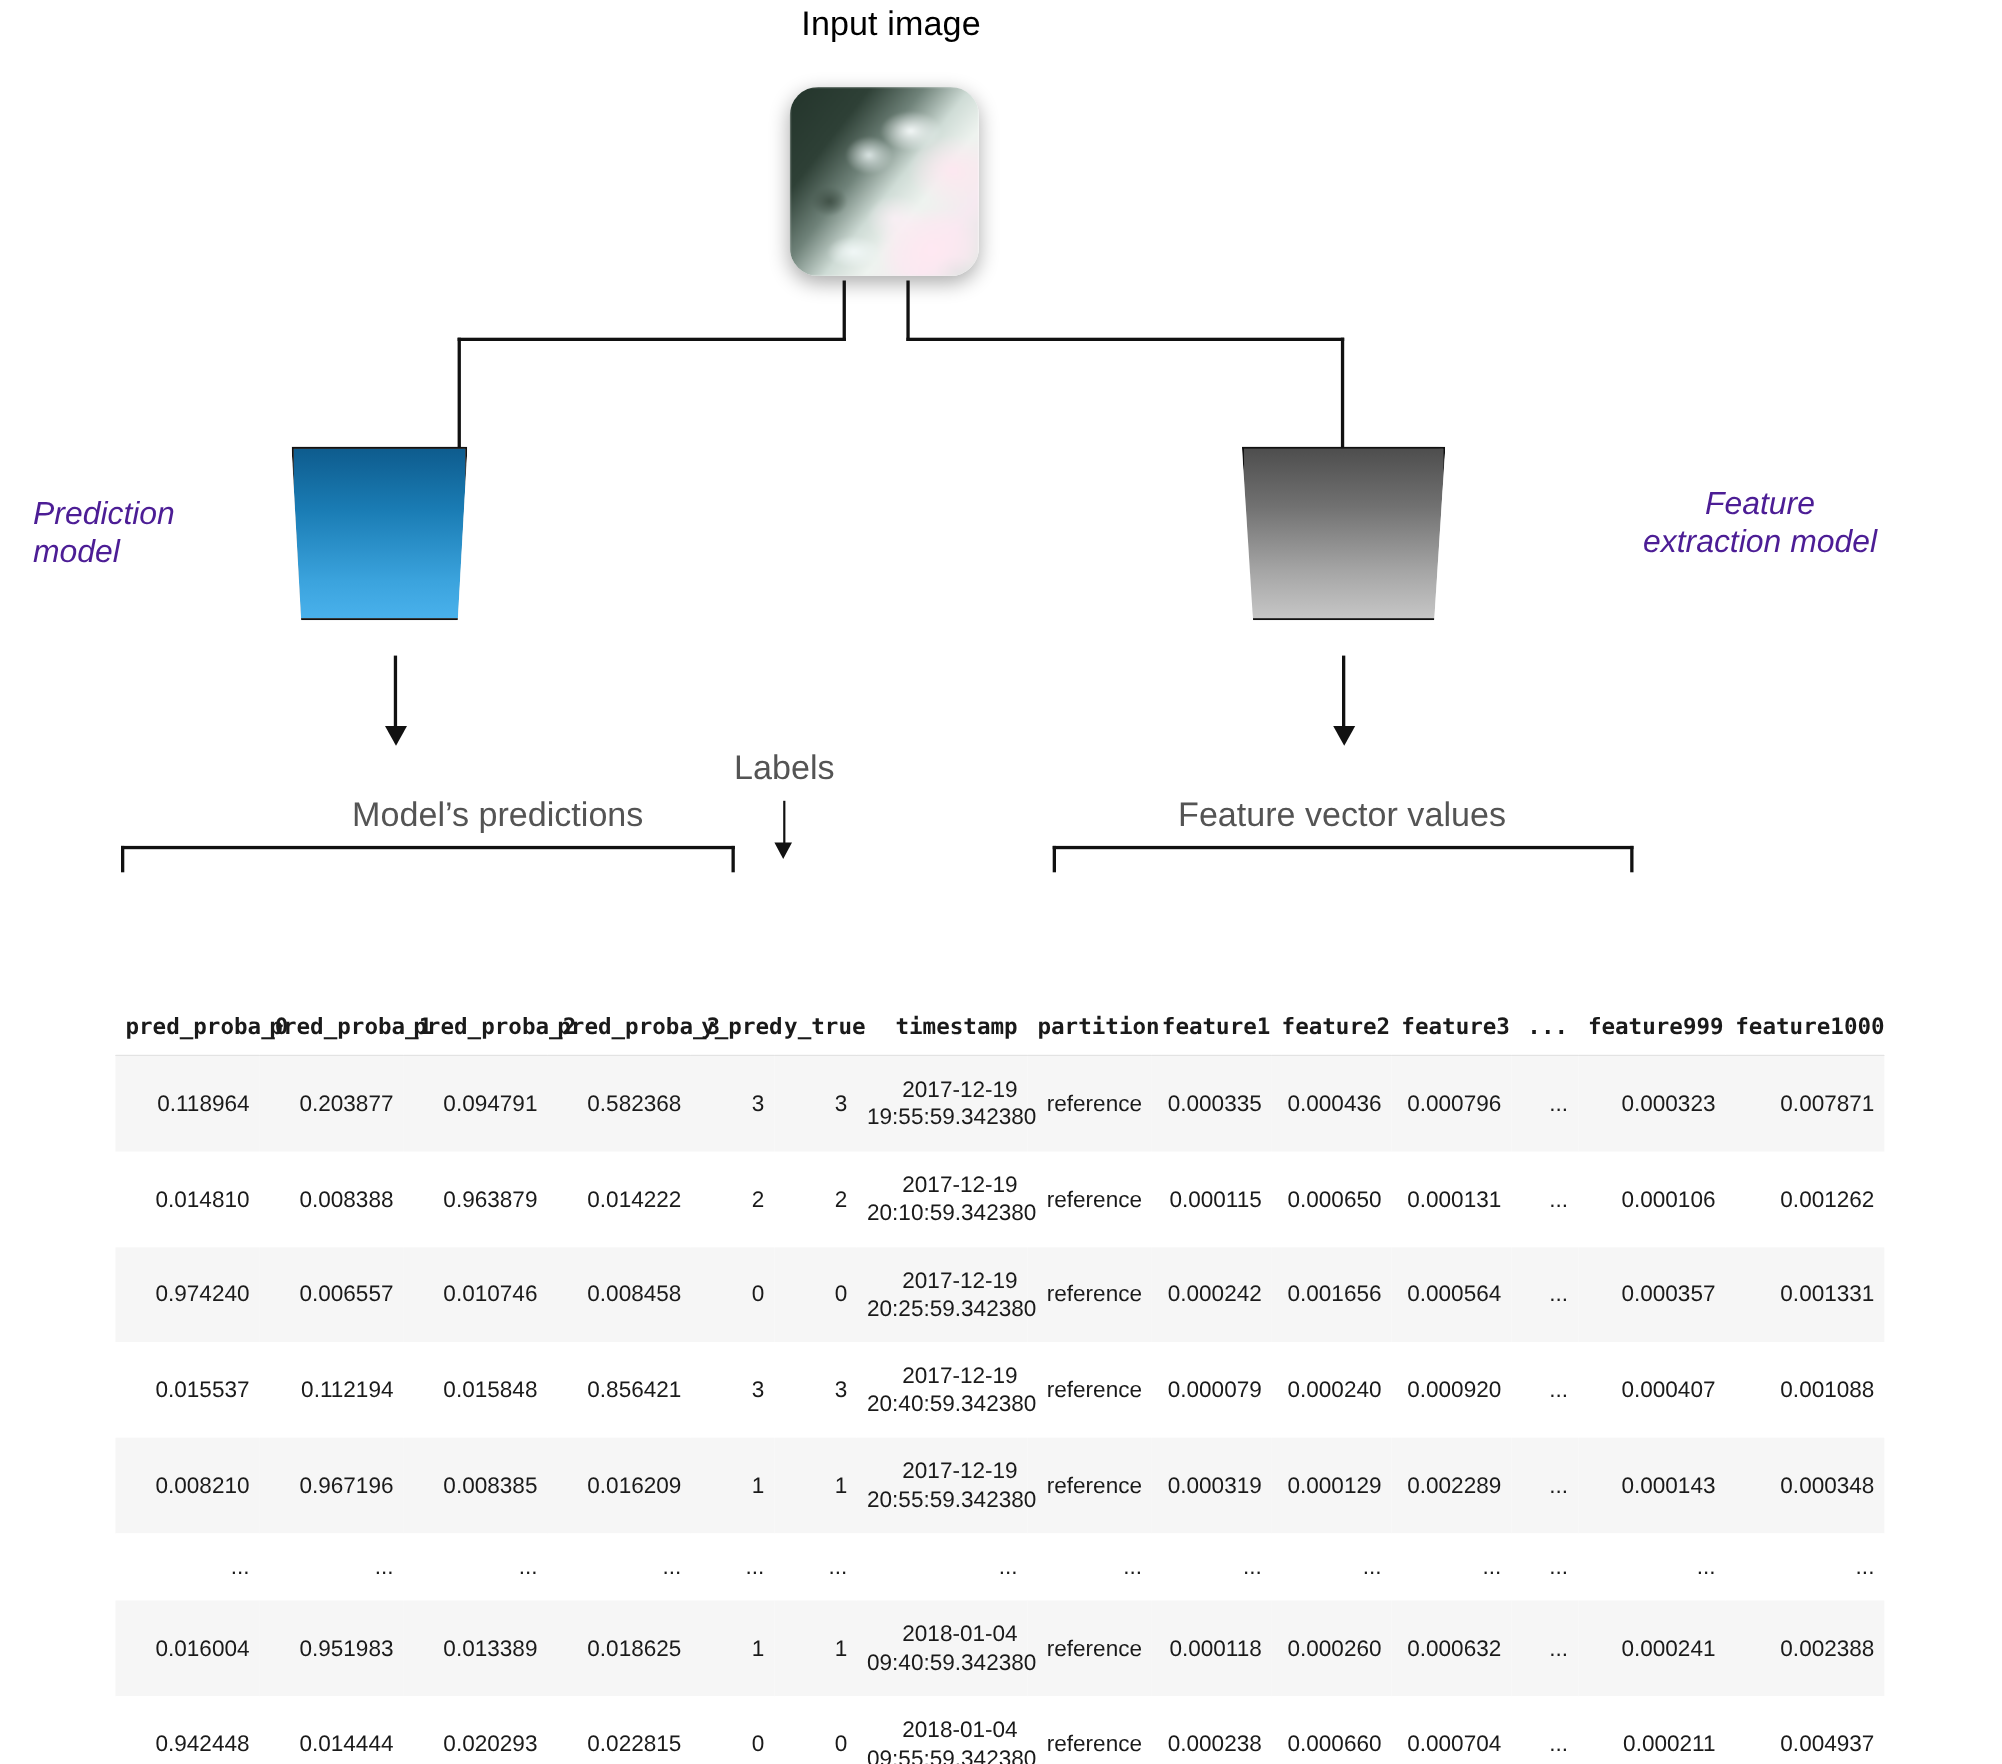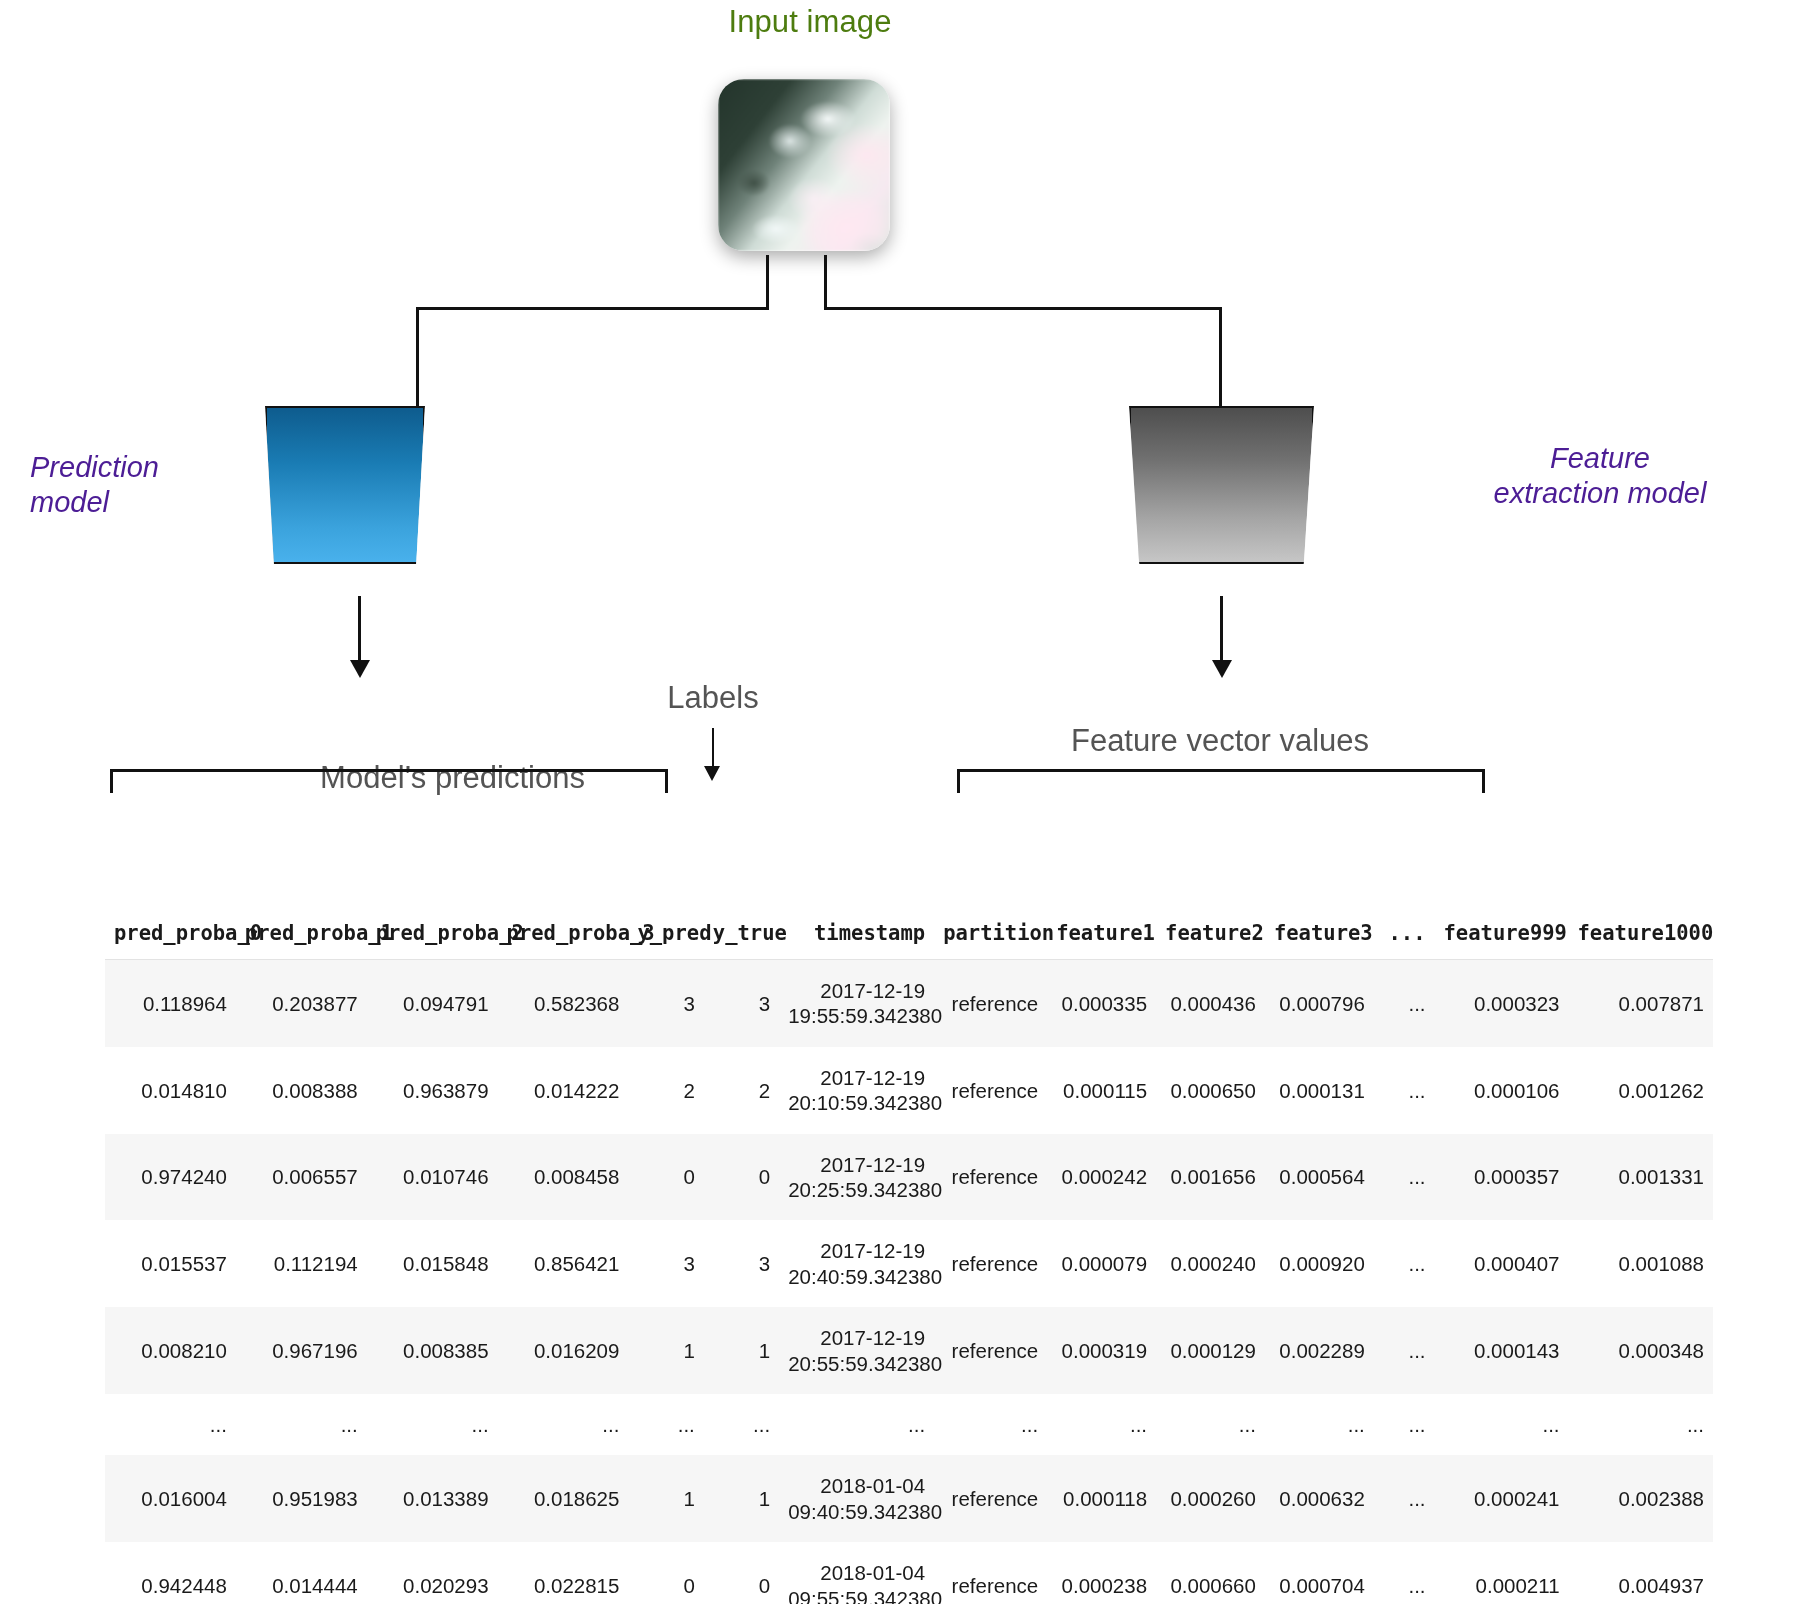--- a/index.html
+++ b/index.html
@@ -12,21 +12,21 @@
     position: relative;
     overflow: hidden;
   }
 
   
   #diagram { position:absolute; left:0; top:0; width:1820px; height:790px; }
 
   #input-title {
     position:absolute; left:610px; top:4px; width:400px;
     text-align:center;
-    font-size:31px; color:#4d7c0f; letter-spacing:0.1px;
+    font-size:31px; color:#000000; letter-spacing:0.1px;
   }
 
   #input-image-wrap {
     position:absolute; left:718px; top:79px; width:172px; height:172px;
     border-radius:26px;
     box-shadow: 0 6px 18px rgba(0,0,0,0.33);
     overflow:hidden;
   }
   #input-image {
     position:absolute; inset:0;
@@ -158,21 +158,21 @@
   <div class="diag-line" style="left:358px; top:596px; width:3px; height:72px;"></div>
   <div class="arrow-head" style="left:350px; top:660px;"></div>
 
   <div class="diag-line" style="left:1220px; top:596px; width:3px; height:72px;"></div>
   <div class="arrow-head" style="left:1212px; top:660px;"></div>
 
   <div class="group-caption" style="left:613px; top:680px; width:200px;">Labels</div>
   <div class="diag-line" style="left:712px; top:728px; width:2px; height:45px;"></div>
   <div class="arrow-head" style="left:704px; top:766px; border-left-width:8px; border-right-width:8px; border-top-width:15px;"></div>
 
-  <div class="group-caption" style="left:125px; top:723px; width:655px;margin-top:37px;">Model’s predictions</div>
+  <div class="group-caption" style="left:125px; top:723px; width:655px;">Model’s predictions</div>
   <div class="bracket" style="left:110px; top:769px; width:558px; height:26px;">
     <div class="bar"></div>
       <div class="tick-l"></div>
       <div class="tick-r"></div>
   </div>
 
   <div class="group-caption" style="left:960px; top:723px; width:520px;">Feature vector values</div>
   <div class="bracket" style="left:957px; top:769px; width:528px; height:26px;">
     <div class="bar"></div>
       <div class="tick-l"></div>

